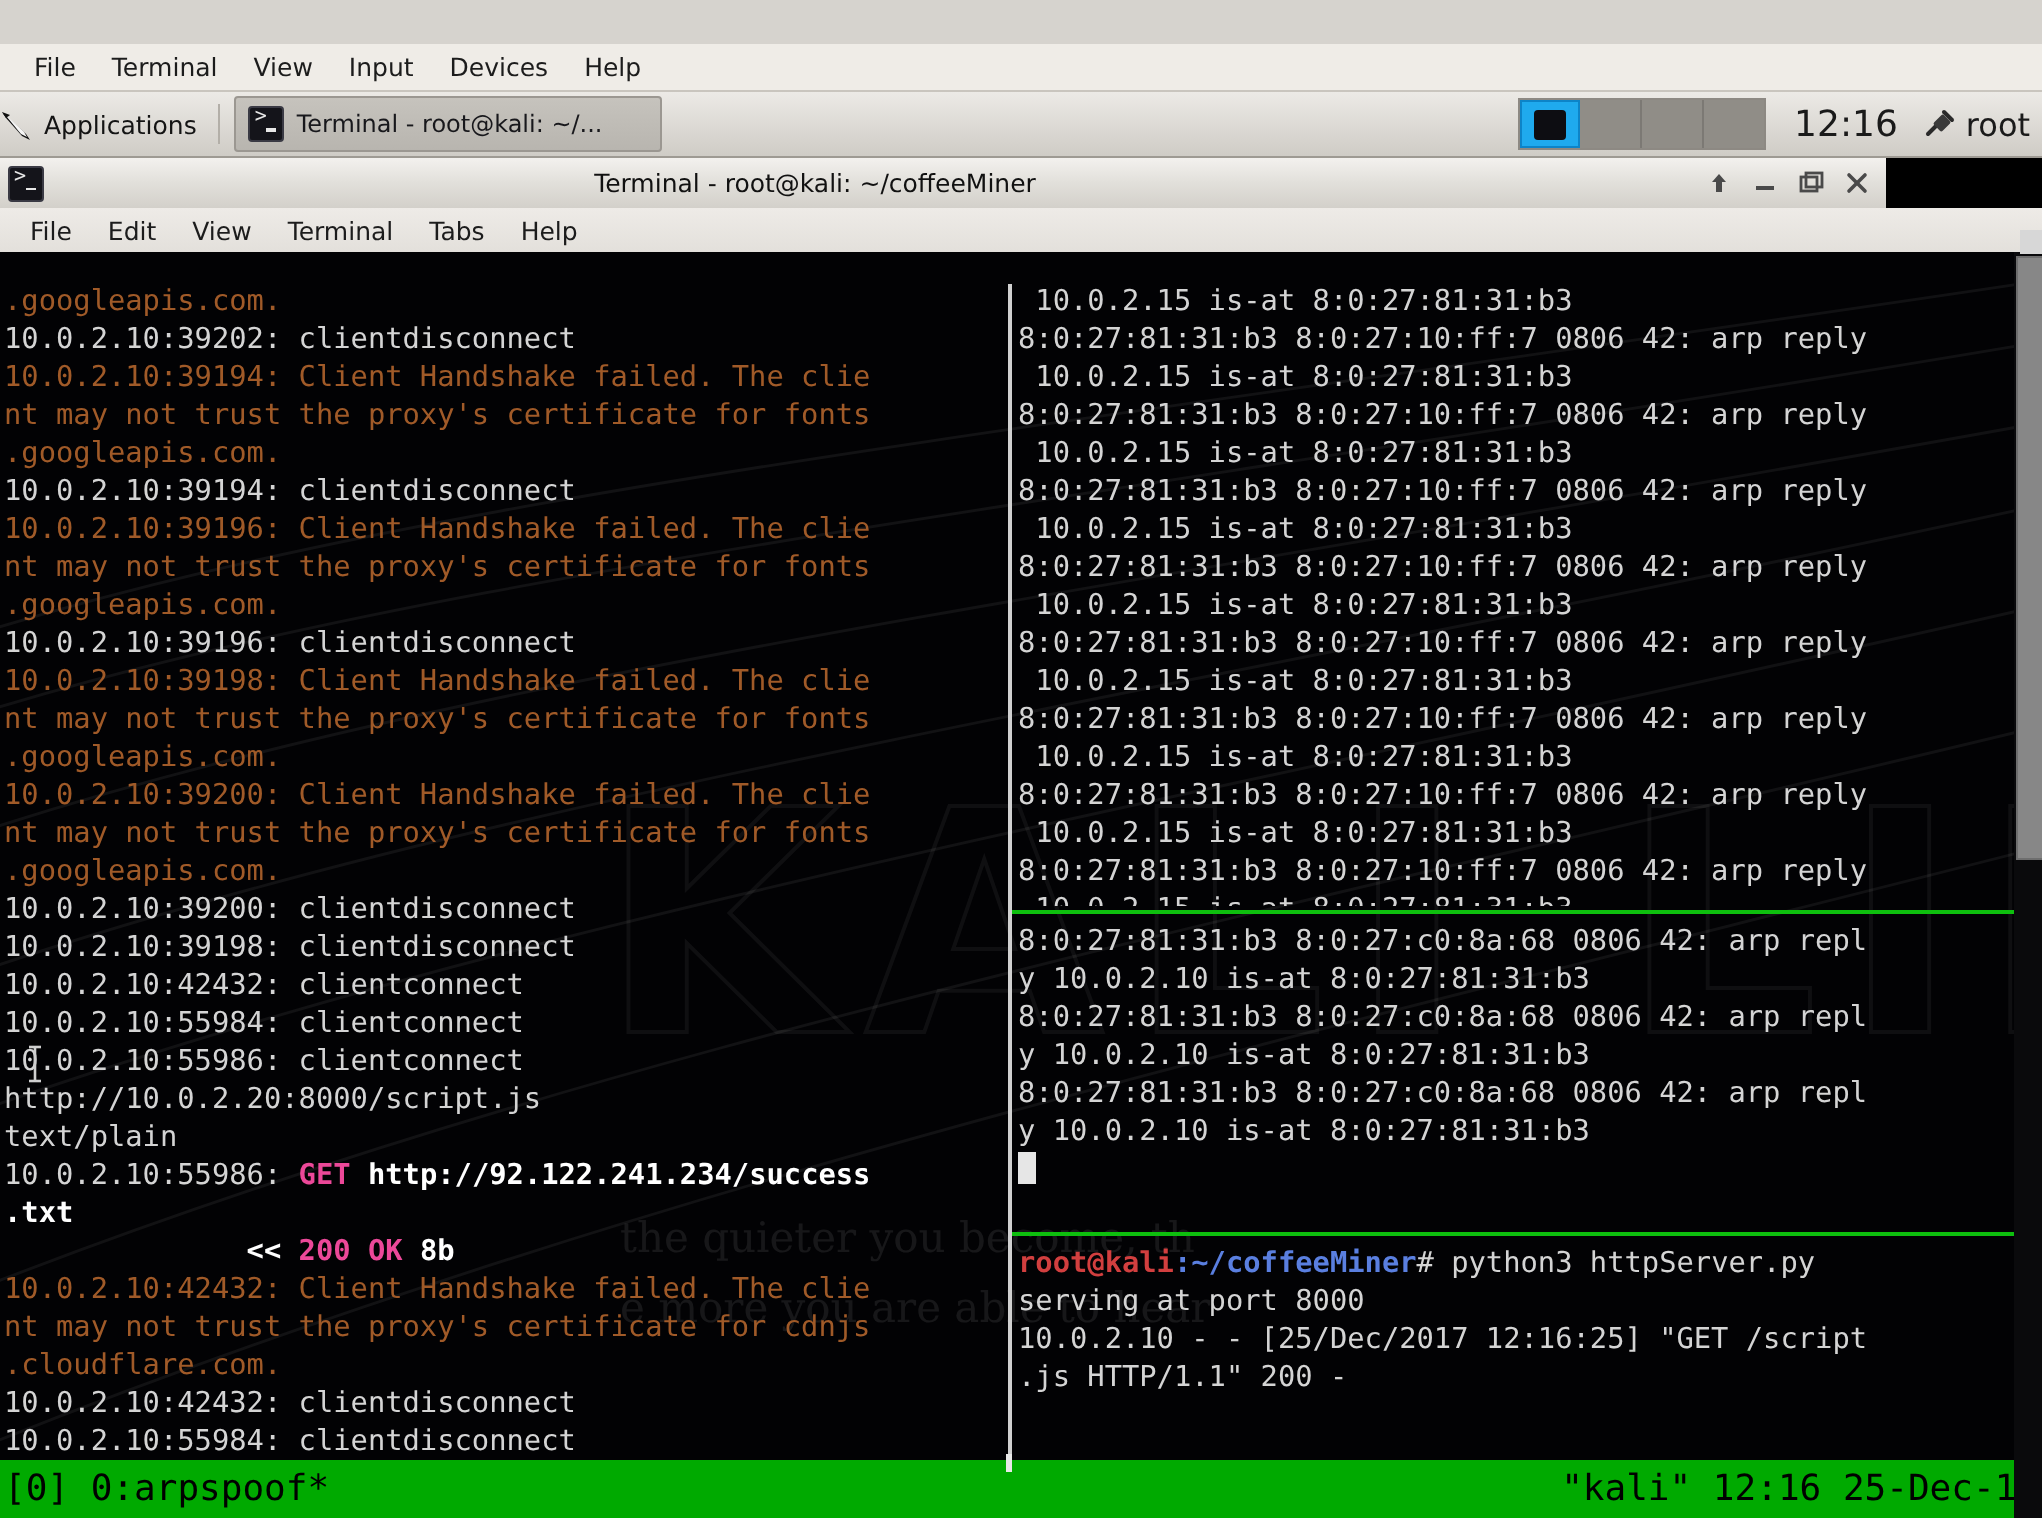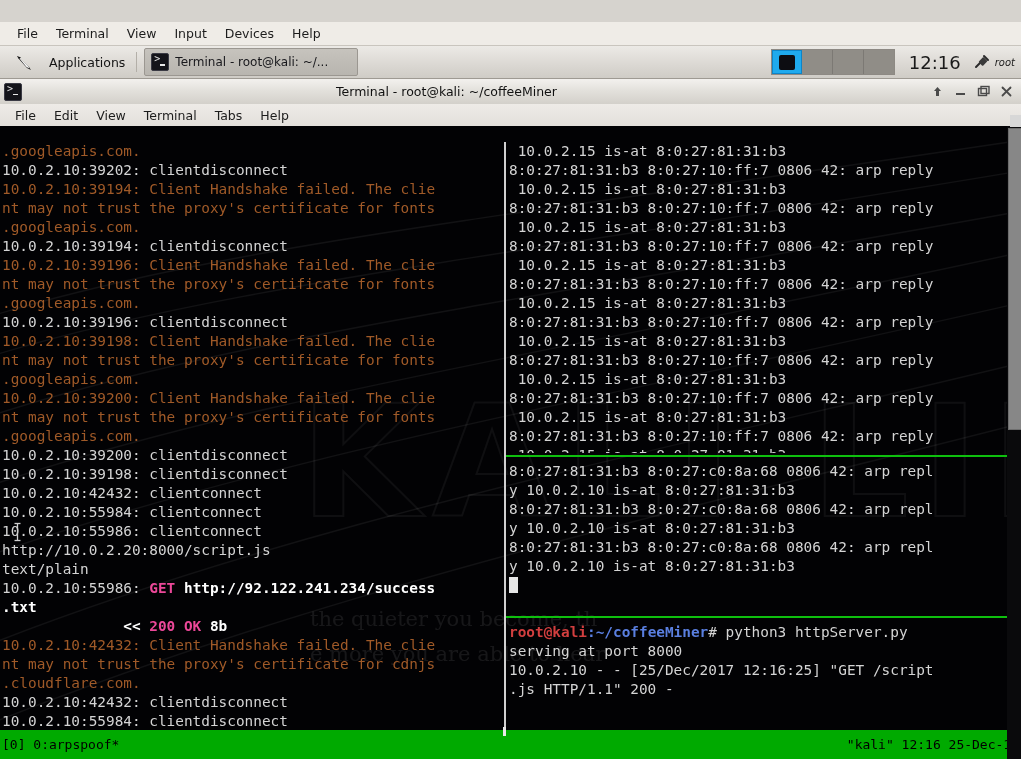--- a/index.html
+++ b/index.html
@@ -72,22 +72,22 @@
 
   
   #kali-panel {
     position: absolute; left: 0; top: 46px;
     width: 1021px; height: 32px;
     background: linear-gradient(to bottom, #eceae6 0%, #dcd9d4 55%, #cfccc6 100%);
     border-bottom: 1px solid #9e9a93;
     display: flex; align-items: center;
   }
   #apps-btn {
-    display: flex; align-items: center; gap: 16px;
-    padding: 2px 8px 2px 16px; height: 26px; cursor: default;
+    display: flex; align-items: center; gap: 5px;
+    padding: 2px 8px 2px 0; height: 26px; cursor: default;
   }
   #apps-icon {
     width: 17px; height: 17px; position: relative;
   }
   #apps-icon svg { display: block; }
   #apps-label { font-size: 12.5px; color: #141414; }
 
   .panel-sep {
     width: 1px; height: 20px; background: #b3afa8; margin: 0 3px;
   }
@@ -140,30 +140,30 @@
   }
   .ws.active::after {
     content: ""; position: absolute; left: 6px; top: 4px;
     width: 16px; height: 15px; background: #0d0d12; border-radius: 2px;
   }
 
   #clock {
     font-size: 18px; color: #1a1a1a; padding: 0 8px; cursor: default;
   }
   #plug-icon { width: 20px; height: 20px; margin: 0 3px; }
-  #user-label { font-size: 10px; color: #1a1a1a; padding-right: 6px; font-style: italic; }
+  #user-label { font-size: 16px; color: #1a1a1a; padding-right: 6px; }
 
   
   #term-window {
     position: absolute; left: 0; top: 79px;
     width: 1021px; height: 680px;
     background: #000;
   }
   #term-titlebar {
-    position: absolute; left: 0; top: 0; width: 1021px; height: 25px;
+    position: absolute; left: 0; top: 0; width: 943px; height: 25px;
     background: linear-gradient(to bottom, #f3f1ee 0%, #e2e0db 48%, #d3d0ca 100%);
     border-bottom: 1px solid #b3afa8;
     display: flex; align-items: center;
   }
   #term-ico {
     width: 16px; height: 16px; margin-left: 4px; flex: none;
     background: #14141a; border: 1px solid #3a3a44; border-radius: 2px;
     position: relative;
   }
   #term-ico::before {
@@ -271,21 +271,21 @@
     position: absolute; left: 1px; top: -14px; width: 12px; height: 12px;
     background: #d7d7d7;
   }
 
   
   #tmux-status {
     position: absolute; left: 0; top: 604px;
     width: 1021px; height: 29px;
     background: #00aa00;
     font-family: "DejaVu Sans Mono", "Liberation Mono", monospace;
-    font-size: 13px;
+    font-size: 18px;
     color: #000;
     display: flex; align-items: center;
   }
   #tmux-left  { padding-left: 2px; white-space: pre; }
   #tmux-spacer { flex: 1; }
   #tmux-right { padding-right: 2px; white-space: pre; }
   #tmux-caretmark {
     position: absolute; left: 503px; top: -3px;
     width: 3px; height: 9px; background: #e8e8e8;
   }

